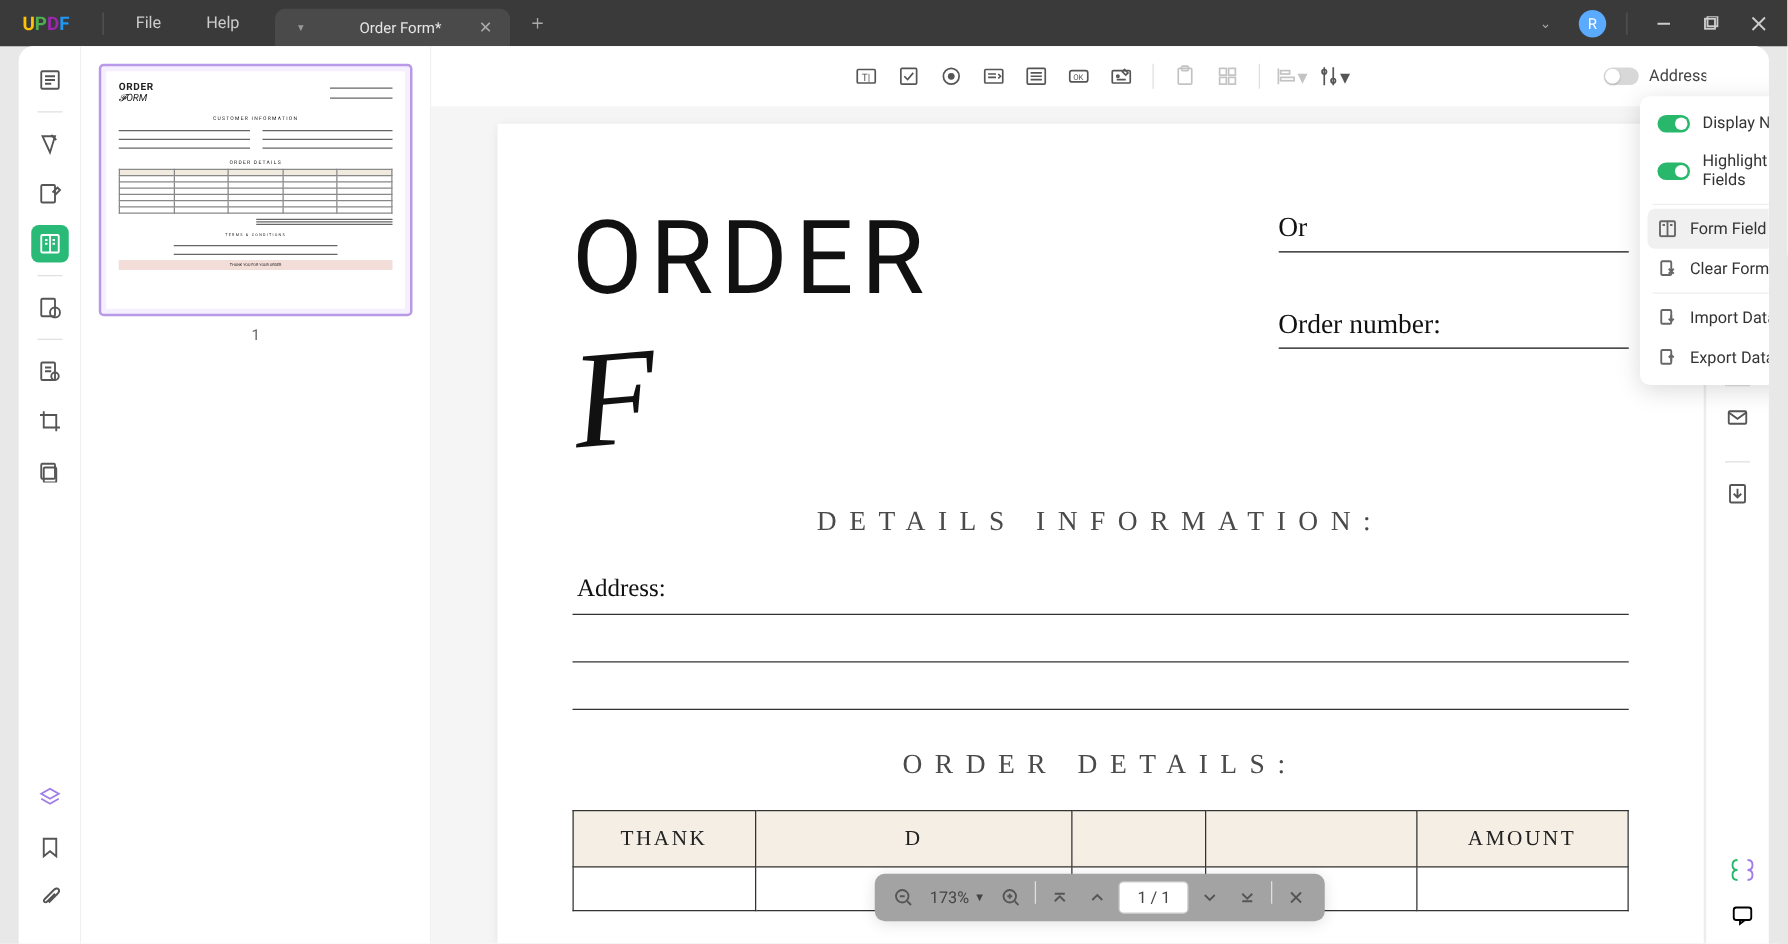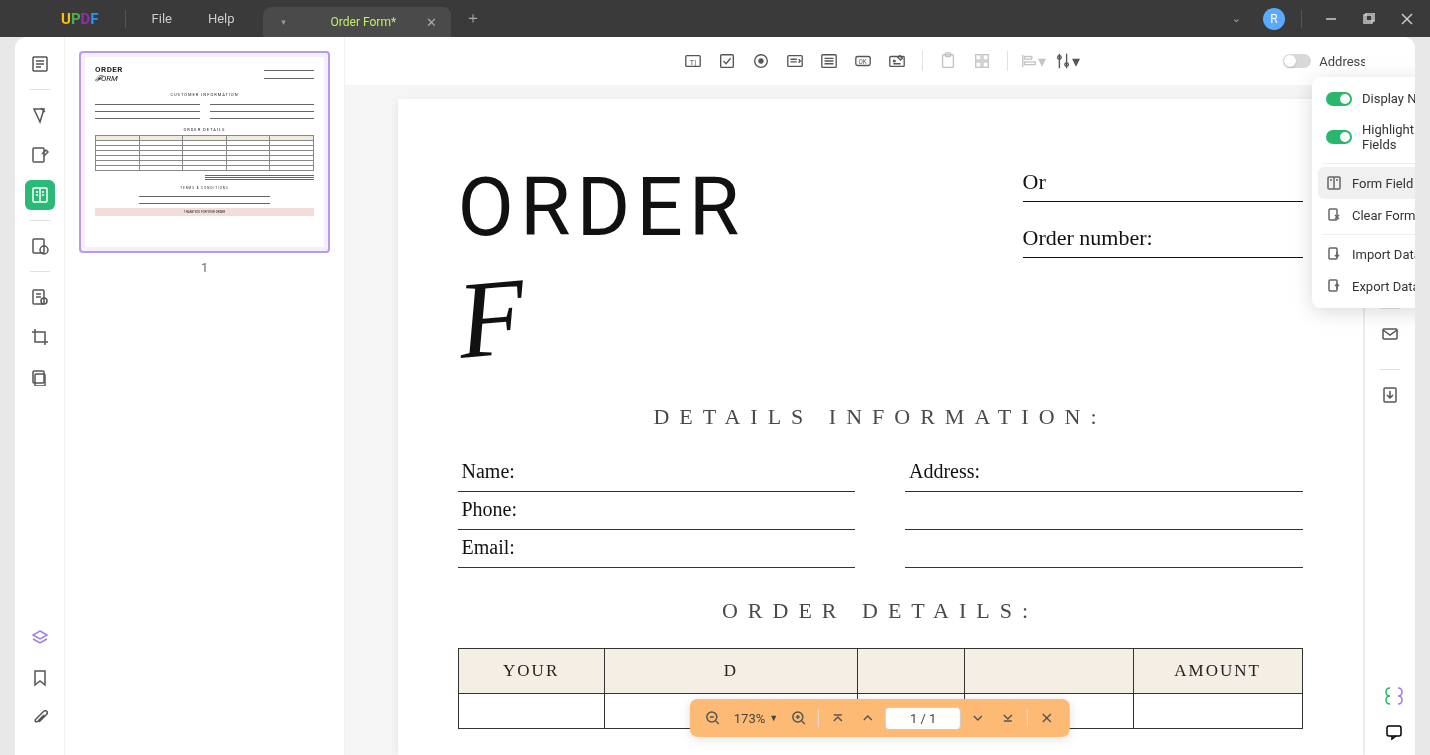--- a/index.html
+++ b/index.html
@@ -1,29 +1,29 @@
 <!DOCTYPE html>
 <html><head>
 <meta charset="utf-8">
 <style>
 * { margin: 0; padding: 0; box-sizing: border-box; font-family: -apple-system, BlinkMacSystemFont, "Segoe UI", Roboto, sans-serif; }
 body { width: 1430px; height: 755px; background: #e8e8e8; overflow: hidden; position: relative; }
 
 
 .titlebar { height: 37px; background: #3a3a3a; display: flex; align-items: center; color: #ccc; font-size: 13px; }
-.logo { padding: 0 18px; font-weight: 700; font-size: 15px; margin-left: 43px; }
+.logo { padding: 0 18px; font-weight: 700; font-size: 15px; }
 .logo .u { color: #ffc107; }
 .logo .p { color: #4caf50; }
 .logo .d { color: #9c27b0; }
 .logo .f { color: #2196f3; }
 .menu-sep { width: 1px; height: 18px; background: #555; margin: 0 8px; }
 .menu-item { padding: 0 18px; cursor: pointer; }
 .tab { background: #4a4a4a; border-top-left-radius: 8px; border-top-right-radius: 8px; display: flex; align-items: center; padding: 0 14px; height: 30px; margin-top: 7px; margin-left: 10px; position: relative; }
 .tab-dd { width: 14px; display: flex; align-items: center; justify-content: center; margin-right: 40px; color: #999; font-size: 9px; }
-.tab-title { color: #bef264; font-size: 12px; margin-right: 30px; }
+.tab-title { color: #e5e5e5; font-size: 12px; margin-right: 30px; }
 .tab-close { color: #aaa; font-size: 13px; cursor: pointer; }
 .tab-add { margin-left: 14px; color: #aaa; font-size: 16px; cursor: pointer; }
 .titlebar-right { margin-left: auto; display: flex; align-items: center; padding-right: 10px; gap: 12px; }
 .chev-down { color: #aaa; font-size: 11px; cursor: pointer; margin-right: 10px; }
 .avatar { width: 22px; height: 22px; border-radius: 50%; background: #5aaaff; color: #fff; display: flex; align-items: center; justify-content: center; font-size: 12px; }
 .win-sep { width: 1px; height: 18px; background: #555; margin: 0 4px; }
 .win-btn { width: 26px; height: 20px; display: flex; align-items: center; justify-content: center; color: #ccc; cursor: pointer; }
 
 
 .workspace { position: absolute; top: 37px; left: 15px; right: 15px; bottom: 0; background: #fff; border-radius: 12px 12px 0 0; display: flex; overflow: hidden; }
@@ -83,21 +83,21 @@
 
 
 .page-scroll { flex: 1; display: flex; justify-content: center; overflow: hidden; padding-top: 14px;}
 .page { width: 965px; background: #fff; padding: 60px 60px 0; box-shadow: 0 2px 8px rgba(0,0,0,0.08); }
 .page-header { display: flex; justify-content: space-between; align-items: flex-start; margin-bottom: 30px; }
 .order-title { font-family: Georgia, serif; }
 .order-title .line1 { font-size: 82px; letter-spacing: 6px; font-weight: 400; color: #111;}
 .order-title .line2 { font-size: 80px; letter-spacing: 5px; color: #111; margin-top: -8px; display: flex; align-items: baseline;}
 .order-title .script-f { font-family: cursive; font-style: italic; font-size: 110px; display: inline-block; transform: translateY(8px) rotate(-5deg); margin-right: -6px; font-weight: 300;}
 .header-fields { width: 280px; padding-top: 10px;}
-.field-label { font-size: 22px; color: #111; font-family: Georgia, serif; margin-bottom: 23px; border-bottom: 1.5px solid #111; padding-bottom: 6px;}
+.field-label { font-size: 22px; color: #111; font-family: Georgia, serif; margin-bottom: 44px; border-bottom: 1.5px solid #111; padding-bottom: 6px;}
 .field-label.last { margin-bottom: 0;}
 
 .section-title { text-align: center; font-size: 22px; letter-spacing: 10px; color: #4a4a4a; font-family: Georgia, serif; margin: 30px 0 24px;}
 
 .info-grid { display: flex; gap: 50px; margin-bottom: 20px;}
 .info-col { flex: 1;}
 .info-row { font-size: 20px; color: #111; border-bottom: 1.5px solid #333; padding: 6px 4px 3px; font-family: Georgia, serif; height: 38px;}
 
 .order-table { width: 100%; border-collapse: collapse; margin-top: 10px;}
 .order-table th { border: 1.5px solid #333; padding: 12px 8px; background: #f4eee4; font-size: 17px; letter-spacing: 2px; font-family: Georgia, serif; font-weight: 400; color: #222;}
@@ -106,25 +106,25 @@
 .col-desc { width: 225px;}
 .col-qty { width: 95px;}
 .col-price { width: 150px;}
 .col-amt { width: 150px;}
 
 
 .right-sidebar { width: 50px; background: #fff; display: flex; flex-direction: column; align-items: center; padding-top: 60px; gap: 10px; position: absolute; right: 0; top: 0; bottom: 0;}
 .right-sep { width: 20px; height: 1px; background: #e0e0e0;}
 
 
-.page-nav { position: absolute; bottom: 18px; left: 50%; transform: translateX(-50%); background: #fdba74; border-radius: 8px; box-shadow: 0 2px 12px rgba(0,0,0,0.12); display: flex; align-items: center; padding: 6px 10px; gap: 4px; z-index: 50;}
+.page-nav { position: absolute; bottom: 18px; left: 50%; transform: translateX(-50%); background: #a3a3a3; border-radius: 8px; box-shadow: 0 2px 12px rgba(0,0,0,0.12); display: flex; padding: 6px 10px; gap: 4px; z-index: 50;}
 .nav-btn { width: 26px; height: 26px; display: flex; align-items: center; justify-content: center; cursor: pointer; color: #555; border-radius: 4px;}
 .nav-sep { width: 1px; height: 18px; background: #e0e0e0; margin: 0 2px;}
 .zoom-val { font-size: 13px; color: #444; padding: 0 4px; display: flex; align-items: center; gap: 4px;}
-.page-input { border: 1px solid #ccc; border-radius: 4px; padding: 3px 6px; font-size: 13px; width: 76px; text-align: center; color: #444;}
+.page-input { border: 1px solid #ccc; border-radius: 4px; padding: 3px 6px; font-size: 13px; width: 56px; text-align: center; color: #444;}
 
 
 .br-icons { position: absolute; right: 10px; bottom: 12px; display: flex; flex-direction: column; gap: 14px; align-items: center;}
 .br-icon { width: 22px; height: 22px; display: flex; align-items: center; justify-content: center; cursor: pointer;}
 
 svg { stroke: currentColor; fill: none; stroke-width: 1.5; }
 </style>
 </head>
 <body>
 
@@ -500,35 +500,30 @@
               </div>
           </div>
           <div class="header-fields">
             <div class="field-label">Or</div>
             <div class="field-label last">Order number:</div>
           </div>
         </div>
         <div class="section-title">DETAILS INFORMATION:</div>
         <div class="info-grid">
           <div class="info-col">
-            <div class="info-row">Name:</div>
-            <div class="info-row">Phone:</div>
-            <div class="info-row">Email:</div>
-          </div>
-          <div class="info-col">
             <div class="info-row">Address:</div>
             <div class="info-row"></div>
             <div class="info-row"></div>
           </div>
         </div>
         <div class="section-title">ORDER DETAILS:</div>
         <table class="order-table">
           <tbody>
               <tr>
-            <th class="col-item">YOUR</th>
+            <th class="col-item">THANK</th>
             <th class="col-desc">D</th>
             <th class="col-qty"></th>
             <th class="col-price"></th>
             <th class="col-amt">AMOUNT</th>
           </tr>
           <tr>
                 <td></td>
                 <td></td>
                 <td></td>
                 <td></td>

